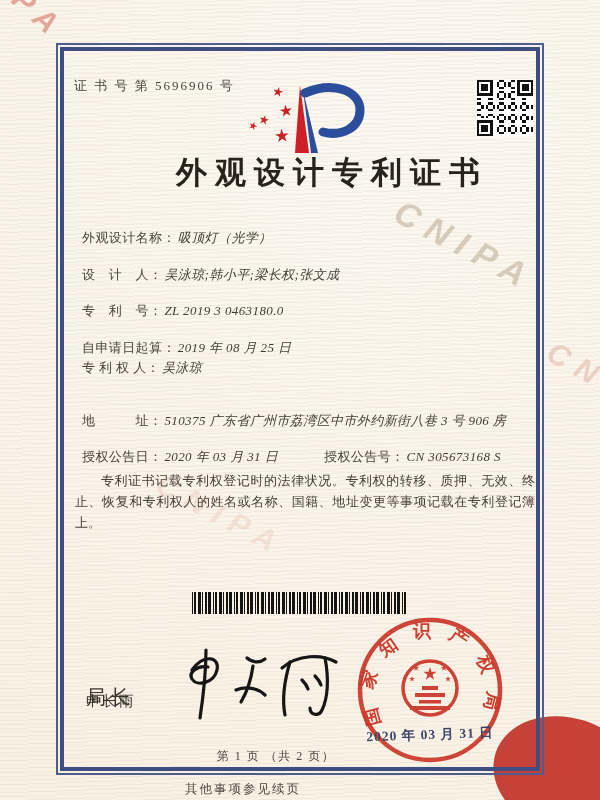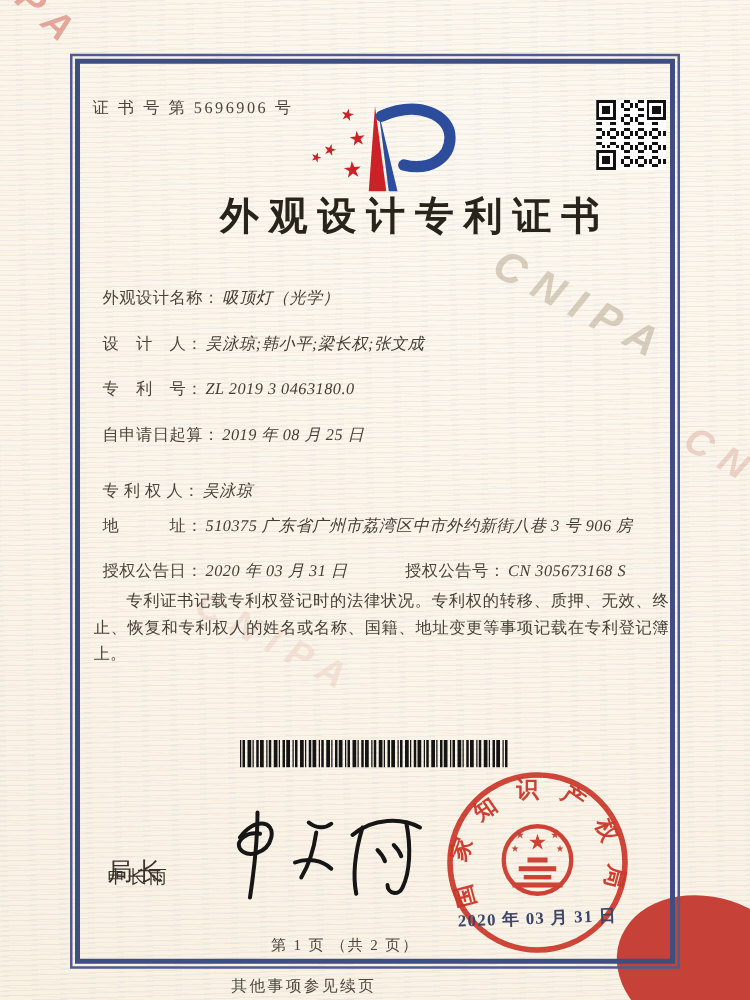--- a/index.html
+++ b/index.html
@@ -255,21 +255,21 @@
   </div>
   <div class="field-row" style="top:266px">
     <span class="f-label">设　计　人：</span><span class="f-value">吴泳琼;韩小平;梁长权;张文成</span>
   </div>
   <div class="field-row" style="top:302px">
     <span class="f-label">专　利　号：</span><span class="f-value">ZL 2019 3 0463180.0</span>
   </div>
   <div class="field-row" style="top:339px">
     <span class="f-label">自申请日起算：</span><span class="f-value">2019 年 08 月 25 日</span>
   </div>
-  <div class="field-row" style="top:384px">
+  <div class="field-row" style="top:359px">
     <span class="f-label">专 利 权 人：</span><span class="f-value">吴泳琼</span>
   </div>
   <div class="field-row" style="top:412px">
     <span class="f-label">地　　　址：</span><span class="f-value">510375 广东省广州市荔湾区中市外约新街八巷 3 号 906 房</span>
   </div>
   <div class="field-row" style="top:448px">
     <span class="f-label">授权公告日：</span><span class="f-value">2020 年 03 月 31 日</span><span class="f-label f-pair2">授权公告号：</span><span class="f-value">CN 305673168 S</span>
   </div>
 </div>
 

